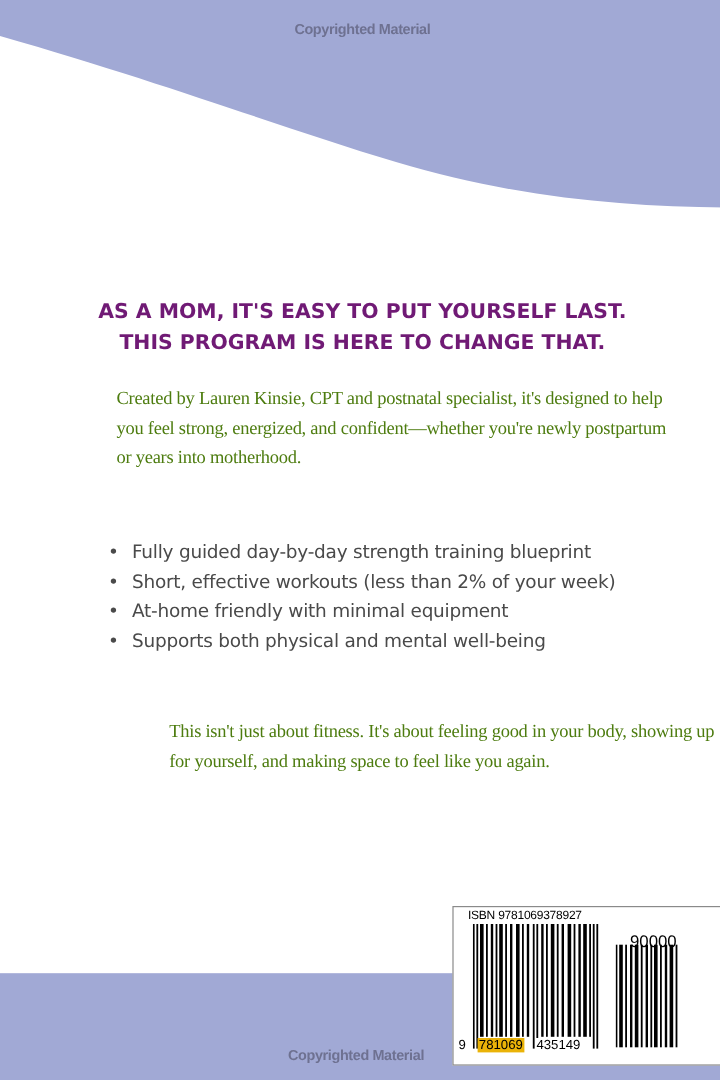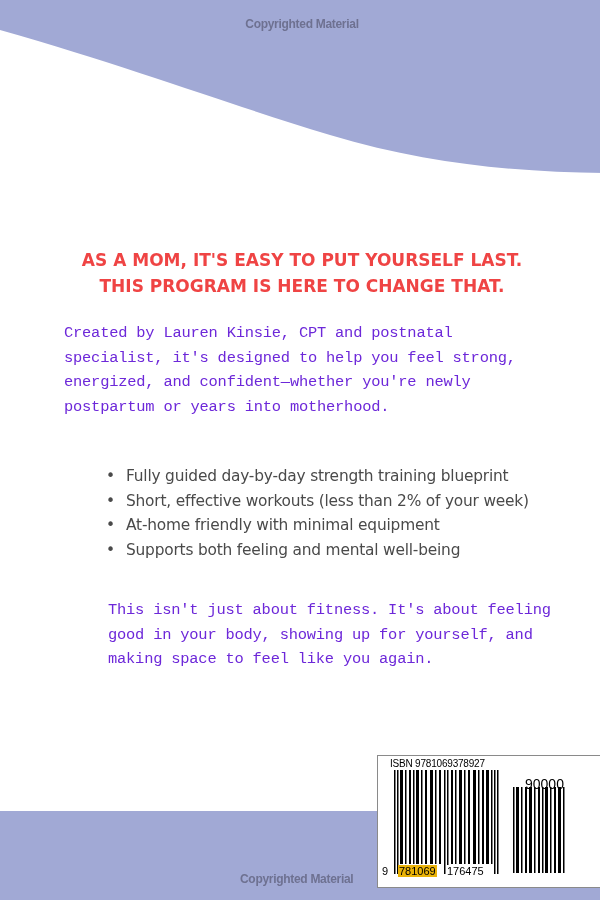--- a/index.html
+++ b/index.html
@@ -1,23 +1,23 @@
 <!DOCTYPE html>
 <html><head>
 <meta charset="utf-8">
 <style>
   html, body { margin:0; padding:0; }
   body { width:604px; height:900px; position:relative; overflow:hidden; background:#ffffff; font-family:"Liberation Sans", sans-serif; }
   .wave { position:absolute; left:0; top:0; width:604px; height:180px; }
   .copyright-top { position:absolute; top:17px; left:0; width:604px; text-align:center; font-size:12px; font-weight:bold; color:#6e7191; letter-spacing:-0.3px; }
-  .headline { position:absolute; top:247px; left:60px; width:484px; text-align:center; font-family:"DejaVu Sans", sans-serif; font-weight:bold; font-size:17px; line-height:26px; color:#ef4444; }
-  .para { position:absolute; left:64px; width:470px; font-family:Liberation Mono, monospace; font-size:15.4px; line-height:24.5px; color:#6d28d9; letter-spacing:-0.2px; }
+  .headline { position:absolute; top:247px; left:60px; width:484px; text-align:center; font-family:"DejaVu Sans", sans-serif; font-weight:bold; font-size:17px; line-height:26px; color:#701a75; }
+  .para { position:absolute; left:97px; width:470px; font-family:Liberation Serif, serif; font-size:15.4px; line-height:24.5px; color:#4d7c0f; letter-spacing:-0.2px; }
   .p1 { top:321px; }
   .p2 { top:598px;margin-left:44px; }
-  .bullets { position:absolute; top:448px; left:110px; width:440px; margin:16px; padding:0; list-style:none; font-family:"DejaVu Sans", sans-serif; font-size:15.4px; line-height:24.5px; color:#4a4a4a; letter-spacing:-0.2px; }
+  .bullets { position:absolute; top:448px; left:110px; width:440px; margin:0; padding:0; list-style:none; font-family:"DejaVu Sans", sans-serif; font-size:15.4px; line-height:24.5px; color:#4a4a4a; letter-spacing:-0.2px; }
   .bullets li { position:relative; }
   .bullets li::before { content:"•"; position:absolute; left:-20px; top:0; color:#4a4a4a; }
   .bottom-band { position:absolute; left:0; top:811px; width:604px; height:89px; background:#a1a9d5; }
   .copyright-bottom { position:absolute; top:872px; left:240px; font-size:12px; font-weight:bold; color:#6e7191; letter-spacing:-0.3px; }
   .barcode-box { position:absolute; left:377px; top:755px; width:227px; height:133px; background:#ffffff; border:1px solid #8a8a8a; box-sizing:border-box; }
   .isbn-label { position:absolute; left:12px; top:2px; font-size:10px; color:#000; letter-spacing:-0.2px; }
   .addon-label { position:absolute; left:147px; top:20px; font-size:14px; color:#000; }
   .bars-main { position:absolute; left:16px; top:14px; width:110px; height:104px; }
   .bars-addon { position:absolute; left:135px; top:31px; width:54px; height:86px; }
   .d-first { position:absolute; left:4px; top:109px; font-size:11px; }
@@ -37,21 +37,21 @@
   <div>AS A MOM, IT'S EASY TO PUT YOURSELF LAST.</div>
   <div>THIS PROGRAM IS HERE TO CHANGE THAT.</div>
 </div>
 
 <div class="para p1">Created by Lauren Kinsie, CPT and postnatal specialist, it's designed to help you feel strong, energized, and confident—whether you're newly postpartum or years into motherhood.</div>
 
 <ul class="bullets">
   <li>Fully guided day-by-day strength training blueprint</li>
   <li>Short, effective workouts (less than 2% of your week)</li>
   <li>At-home friendly with minimal equipment</li>
-  <li>Supports both feeling and mental well-being</li>
+  <li>Supports both physical and mental well-being</li>
 </ul>
 
 <div class="para p2">This isn't just about fitness. It's about feeling good in your body, showing up for yourself, and making space to feel like you again.</div>
 
 <div class="bottom-band"></div>
 <div class="copyright-bottom">Copyrighted Material</div>
 
 <div class="barcode-box">
   <div class="isbn-label">ISBN 9781069378927</div>
   <svg class="bars-main" viewBox="0 0 110 104" preserveAspectRatio="none">
@@ -97,14 +97,14 @@
         <rect x="29" y="0" width="1.5" height="86"></rect>
       <rect x="32" y="0" width="3" height="86"></rect>
         <rect x="37" y="0" width="1.5" height="86"></rect>
       <rect x="41" y="0" width="2" height="86"></rect>
         <rect x="45" y="0" width="3" height="86"></rect>
       <rect x="50" y="0" width="1.5" height="86"></rect>
     </g>
   </svg>
   <div class="d-first">9</div>
   <div class="d-g1">781069</div>
-  <div class="d-g2">176475</div>
+  <div class="d-g2">435149</div>
 </div>
 
 </body></html>

